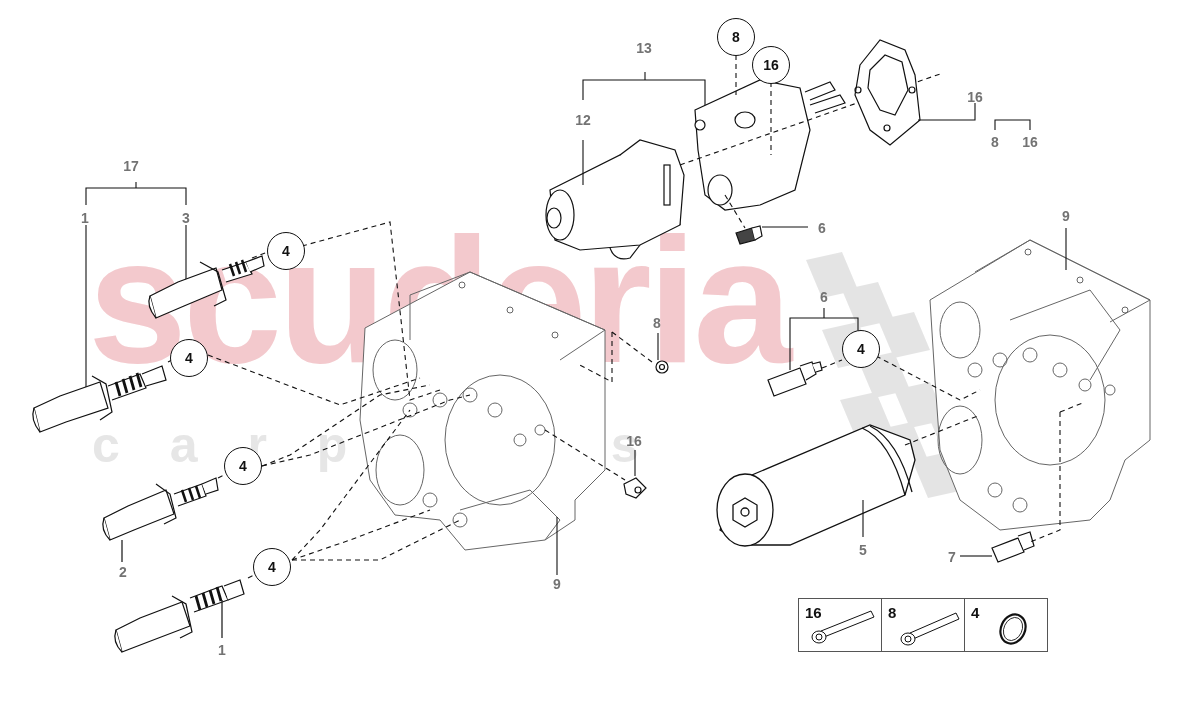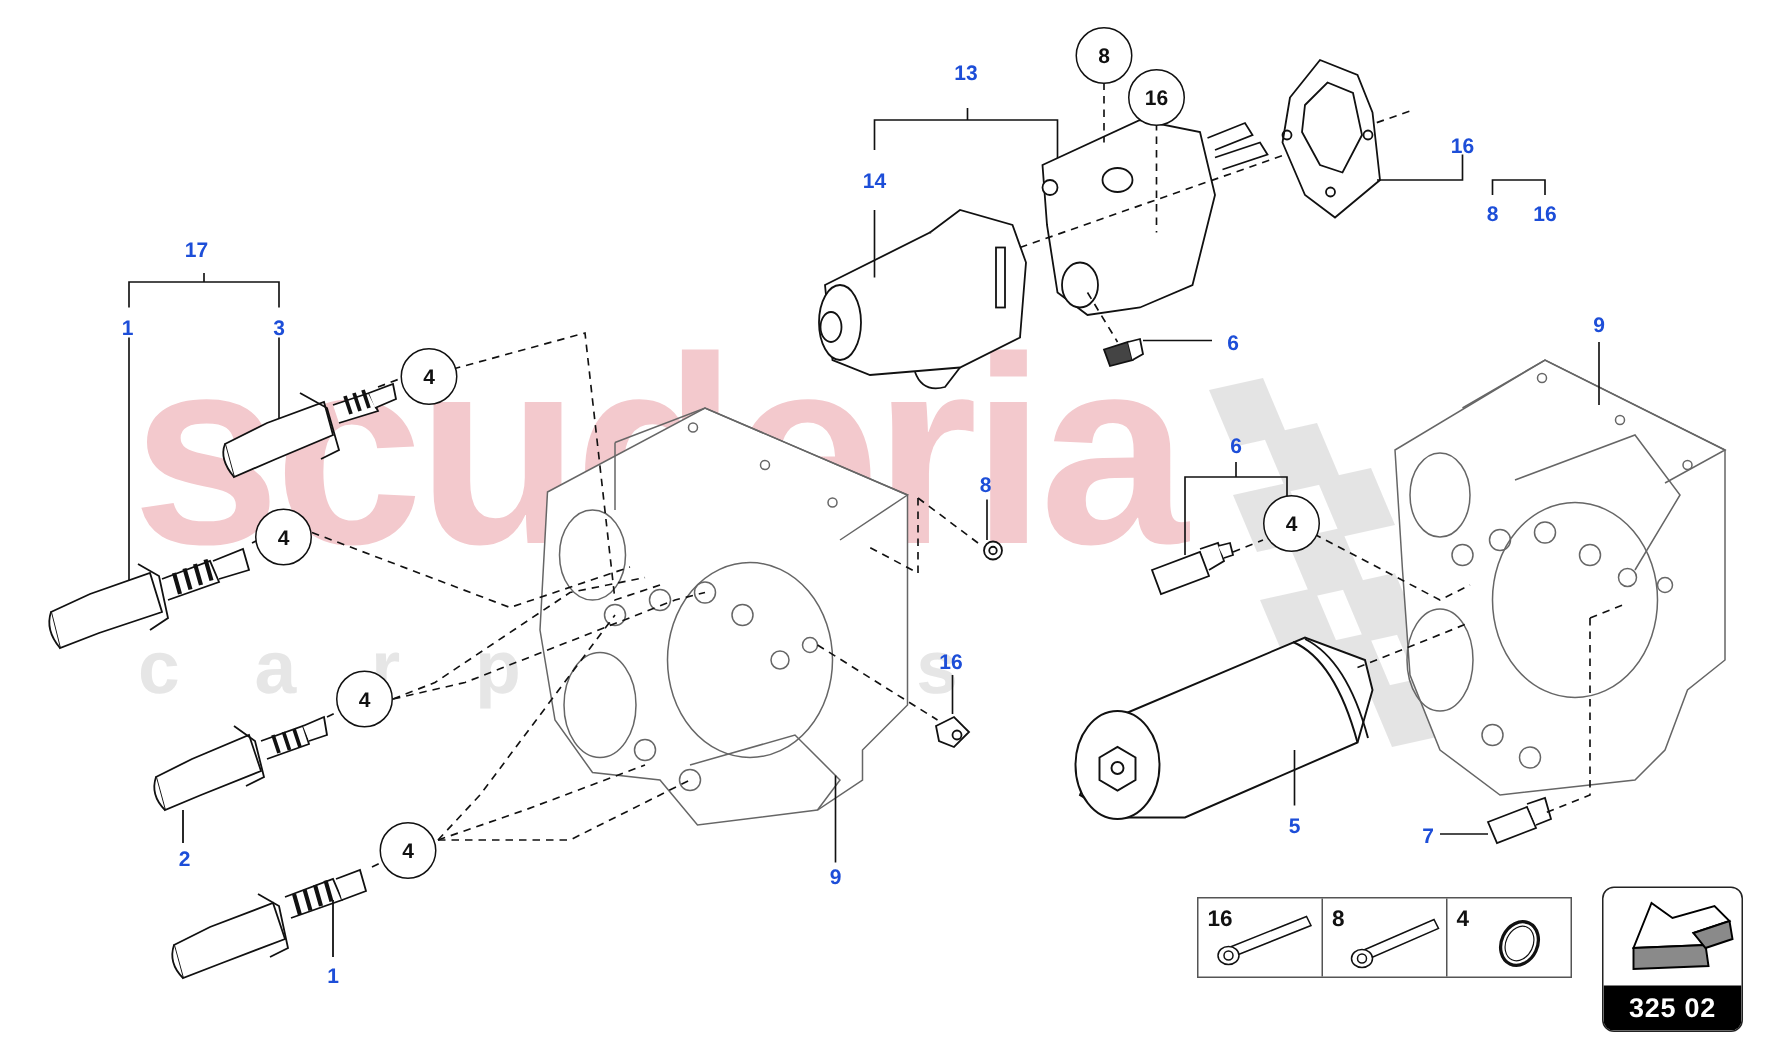--- a/index.html
+++ b/index.html
@@ -1,20 +1,20 @@
 <!DOCTYPE html>
 <html><head>
 <meta charset="utf-8">
 <style>
   html, body { margin: 0; padding: 0; background: #ffffff; }
   body { width: 1188px; height: 707px; position: relative; overflow: hidden; font-family: "Liberation Sans", sans-serif; }
   #diagram { position: absolute; left: 0; top: 0; width: 1188px; height: 707px; }
   .wm-big { position: absolute; left: 88px; top: 212px; font-family: "Liberation Sans", sans-serif; font-weight: bold; font-size: 178px; letter-spacing: -4px; color: #f3c9cd; line-height: 1; white-space: nowrap; }
   .wm-small { position: absolute; left: 92px; top: 420px; font-family: "Liberation Sans", sans-serif; font-weight: bold; font-size: 50px; color: #e6e6e6; line-height: 1; white-space: nowrap; word-spacing: 36px; letter-spacing: 0; }
-  .lbl { position: absolute; font-weight: bold; font-size: 14px; color: #1d4ed8; transform: translate(-50%, -50%); white-space: nowrap; line-height: 1; }
+  .lbl { position: absolute; font-weight: bold; font-size: 14px; color: #737373; transform: translate(-50%, -50%); white-space: nowrap; line-height: 1; }
   .callout { position: absolute; width: 36px; height: 36px; border: 1.4px solid #111; border-radius: 50%; background: #fff; display: flex; align-items: center; justify-content: center; font-weight: bold; font-size: 14px; color: #111; transform: translate(-50%, -50%); }
   .legend { position: absolute; left: 798px; top: 598px; width: 248px; height: 52px; border: 1.2px solid #555; display: flex; background: #fff; }
   .legend-cell { position: relative; flex: 1; border-right: 1.2px solid #555; }
   .legend-cell:last-child { border-right: none; }
   .legend-cell .num { position: absolute; left: 6px; top: 5px; font-weight: bold; font-size: 15px; color: #111; }
   .legend-cell svg { position: absolute; left: 0; top: 0; }
   .badge { position: absolute; left: 1068px; top: 591px; width: 92px; height: 95px; border: 1.5px solid #222; border-radius: 8px; overflow: hidden; background: #fff; }
   .badge-code { position: absolute; left: 0; bottom: 0; width: 100%; height: 30px; background: #000; color: #fff; font-weight: bold; font-size: 18px; display: flex; align-items: center; justify-content: center; letter-spacing: 0.5px; }
 </style>
 </head>
@@ -230,21 +230,21 @@
       </g>
     </g>
   </svg>
 
   <div class="lbl" style="left:131px;top:166px">17</div>
   <div class="lbl" style="left:85px;top:218px">1</div>
   <div class="lbl" style="left:186px;top:218px">3</div>
   <div class="lbl" style="left:123px;top:572px">2</div>
   <div class="lbl" style="left:222px;top:650px">1</div>
   <div class="lbl" style="left:644px;top:48px">13</div>
-  <div class="lbl" style="left:583px;top:120px">14</div>
+  <div class="lbl" style="left:583px;top:120px">12</div>
   <div class="lbl" style="left:822px;top:228px">6</div>
   <div class="lbl" style="left:975px;top:97px">16</div>
   <div class="lbl" style="left:995px;top:142px">8</div>
   <div class="lbl" style="left:1030px;top:142px">16</div>
   <div class="lbl" style="left:657px;top:323px">8</div>
   <div class="lbl" style="left:634px;top:441px">16</div>
   <div class="lbl" style="left:557px;top:584px">9</div>
   <div class="lbl" style="left:1066px;top:216px">9</div>
   <div class="lbl" style="left:824px;top:297px">6</div>
   <div class="lbl" style="left:863px;top:550px">5</div>
@@ -281,21 +281,13 @@
     </div>
     <div class="legend-cell">
       <span class="num">4</span>
       <svg width="82" height="52">
         <ellipse cx="48" cy="30" rx="12" ry="15" transform="rotate(25 48 30)" fill="none" stroke="#111" stroke-width="2.2"></ellipse>
         <ellipse cx="48" cy="30" rx="9" ry="12" transform="rotate(25 48 30)" fill="none" stroke="#111" stroke-width="0.8"></ellipse>
       </svg>
     </div>
   </div>
 
-  <div class="badge">
-    <svg width="92" height="64" style="position:absolute;left:0;top:0">
-      <polygon points="32,10 20,40 68,38 60,30 84,22 74,12 46,20" fill="#fff" stroke="#000" stroke-width="1.3"></polygon>
-      <polygon points="20,40 68,38 70,52 20,54" fill="#8a8a8a" stroke="#000" stroke-width="1.3"></polygon>
-      <polygon points="60,30 84,22 86,34 68,40" fill="#8a8a8a" stroke="#000" stroke-width="1.3"></polygon>
-    </svg>
-    <div class="badge-code">325 02</div>
-  </div>
 </div>
 
 </body></html>

